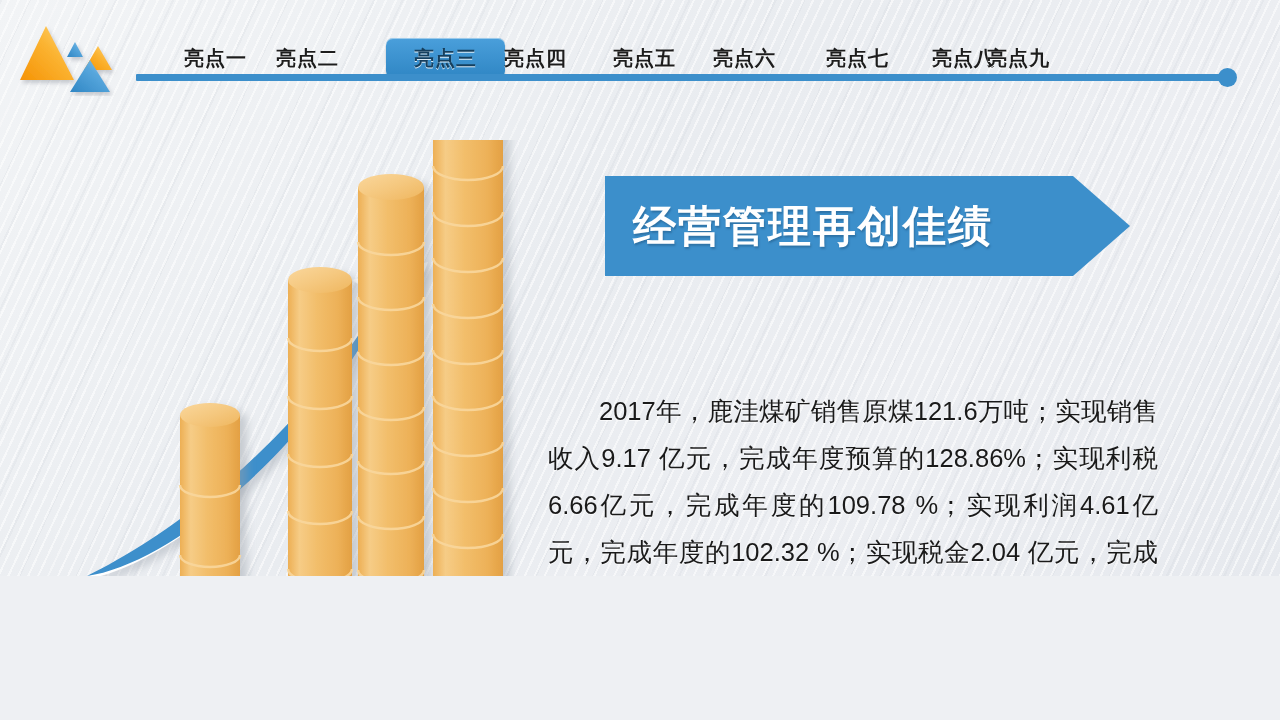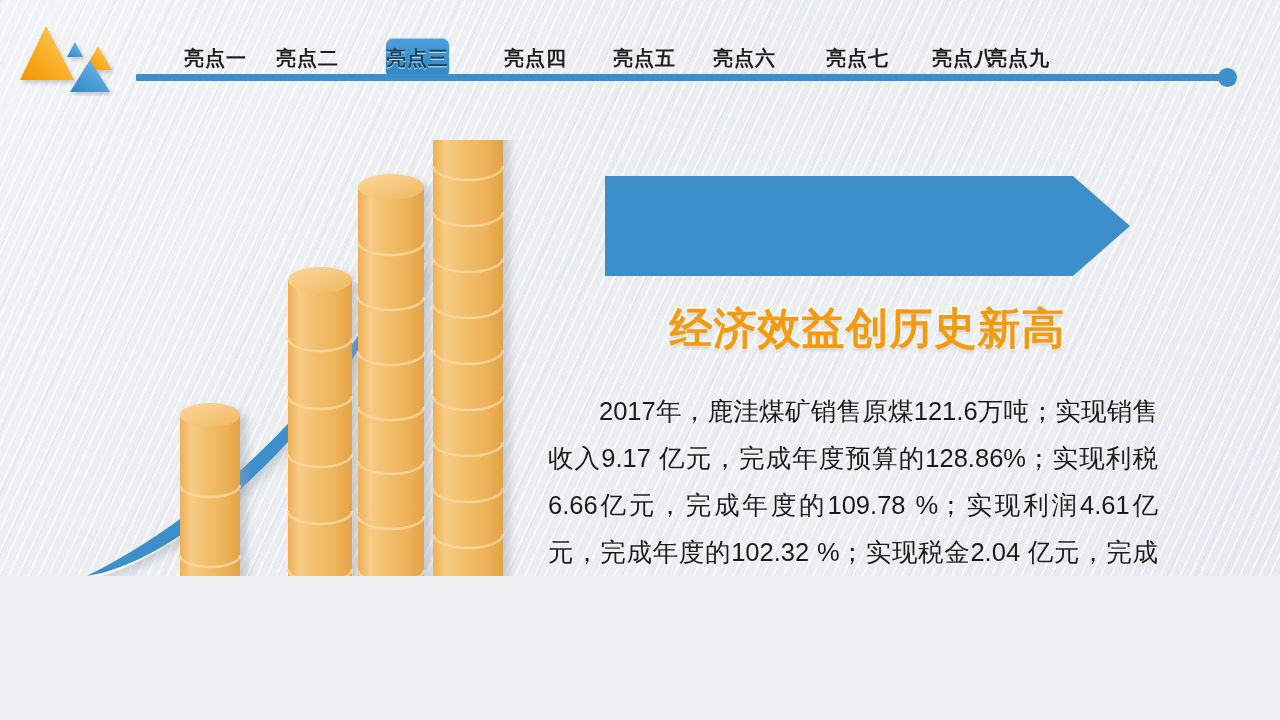--- a/index.html
+++ b/index.html
@@ -24,21 +24,21 @@
   .navitem{
     position:absolute;top:0;height:40px;line-height:40px;
     font-size:20px;font-weight:bold;color:#1d1d1d;
     white-space:nowrap;letter-spacing:1px;
     text-shadow:0 1px 0 rgba(255,255,255,.8);
     cursor:pointer;
   }
   .navitem.active{
     color:#153f5e;
     background:linear-gradient(180deg,#4a9fdb 0%,#2f86c4 100%);
-    border-radius:7px;padding:0 0;
+    border-radius:7px;padding:0 28px;
     box-shadow:inset 0 1px 0 rgba(255,255,255,.45),0 1px 2px rgba(60,80,100,.35);
   }
   .navline{position:absolute;left:136px;top:74px;width:1092px;height:7px;
     background:#3c8fcb;border-radius:1px;}
   .navdot{position:absolute;left:1218px;top:68px;width:19px;height:19px;
     border-radius:50%;background:#3c8fcb;}
 
   
   .art{position:absolute;left:40px;top:140px;width:520px;height:540px;}
   .art svg{position:absolute;left:0;top:0;}
@@ -217,19 +217,19 @@
         <rect x="318" y="487" width="66" height="58" fill="url(#refl)"></rect>
         <rect x="393" y="487" width="70" height="58" fill="url(#refl)"></rect>
       </g>
     </svg>
   </div>
 
   <div class="banner">
     <svg width="525" height="100" viewBox="0 0 525 100">
       <polygon points="0,0 468,0 525,50 468,100 0,100" fill="#3c8fcb"></polygon>
     </svg>
-  </div>
-
-  <div class="subtitle">经济效益创历史新高</div>
+    <div class="banner-text">经营管理再创佳绩</div>
+  </div>
+
 
   <div class="body-text">2017年，鹿洼煤矿销售原煤121.6万吨；实现销售收入9.17 亿元，完成年度预算的128.86%；实现利税6.66亿元，完成年度的109.78 %；实现利润4.61亿元，完成年度的102.32 %；实现税金2.04 亿元，完成年度的131.44%。</div>
 
 </div>
 
 </body></html>

